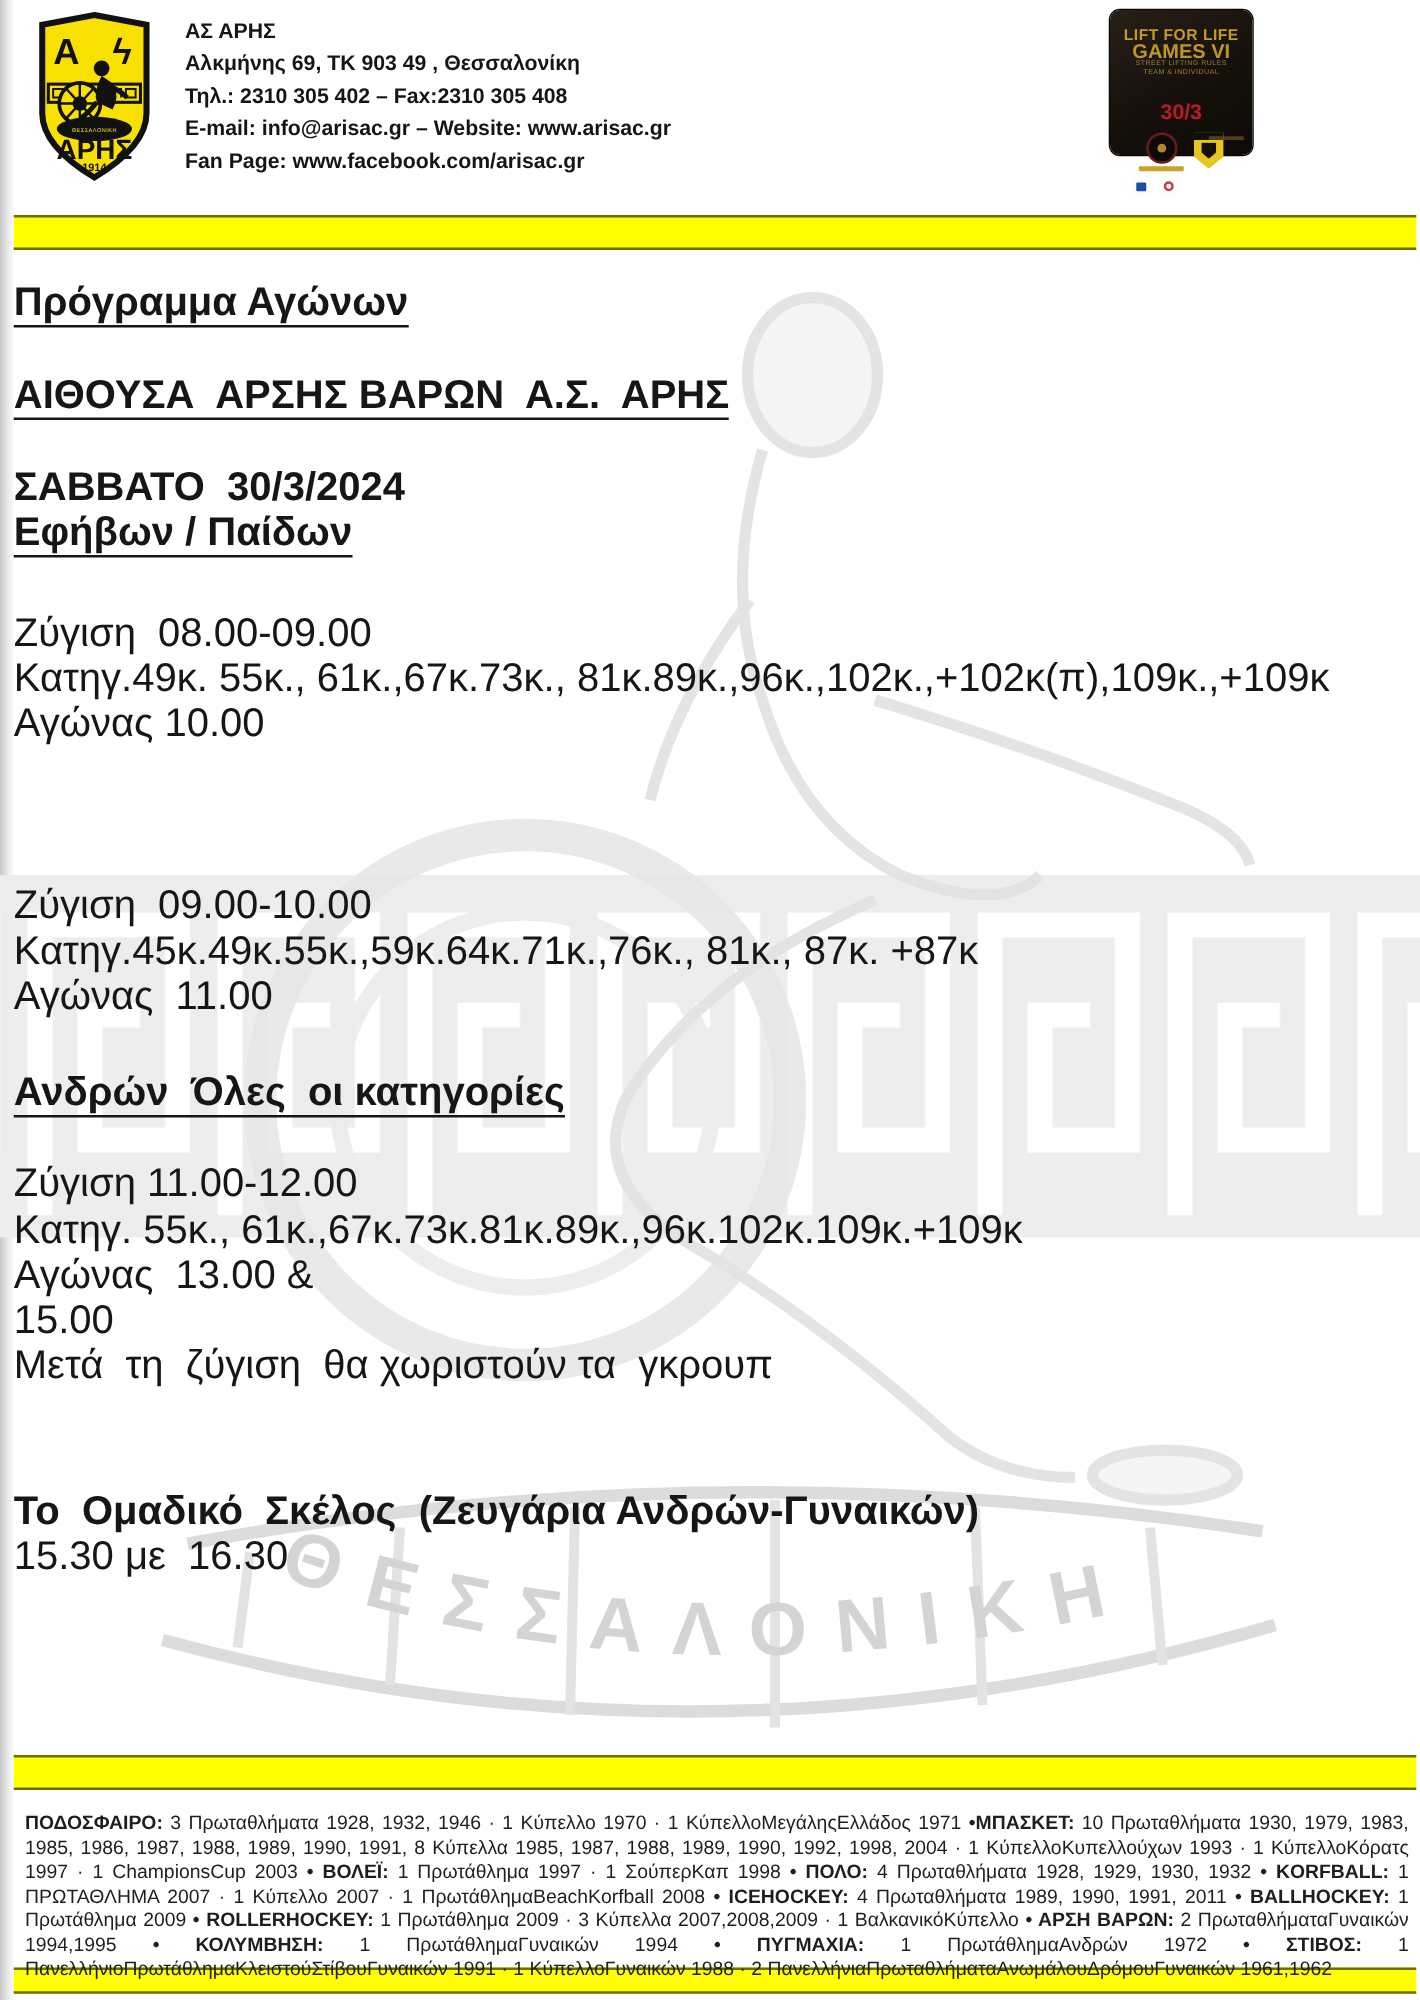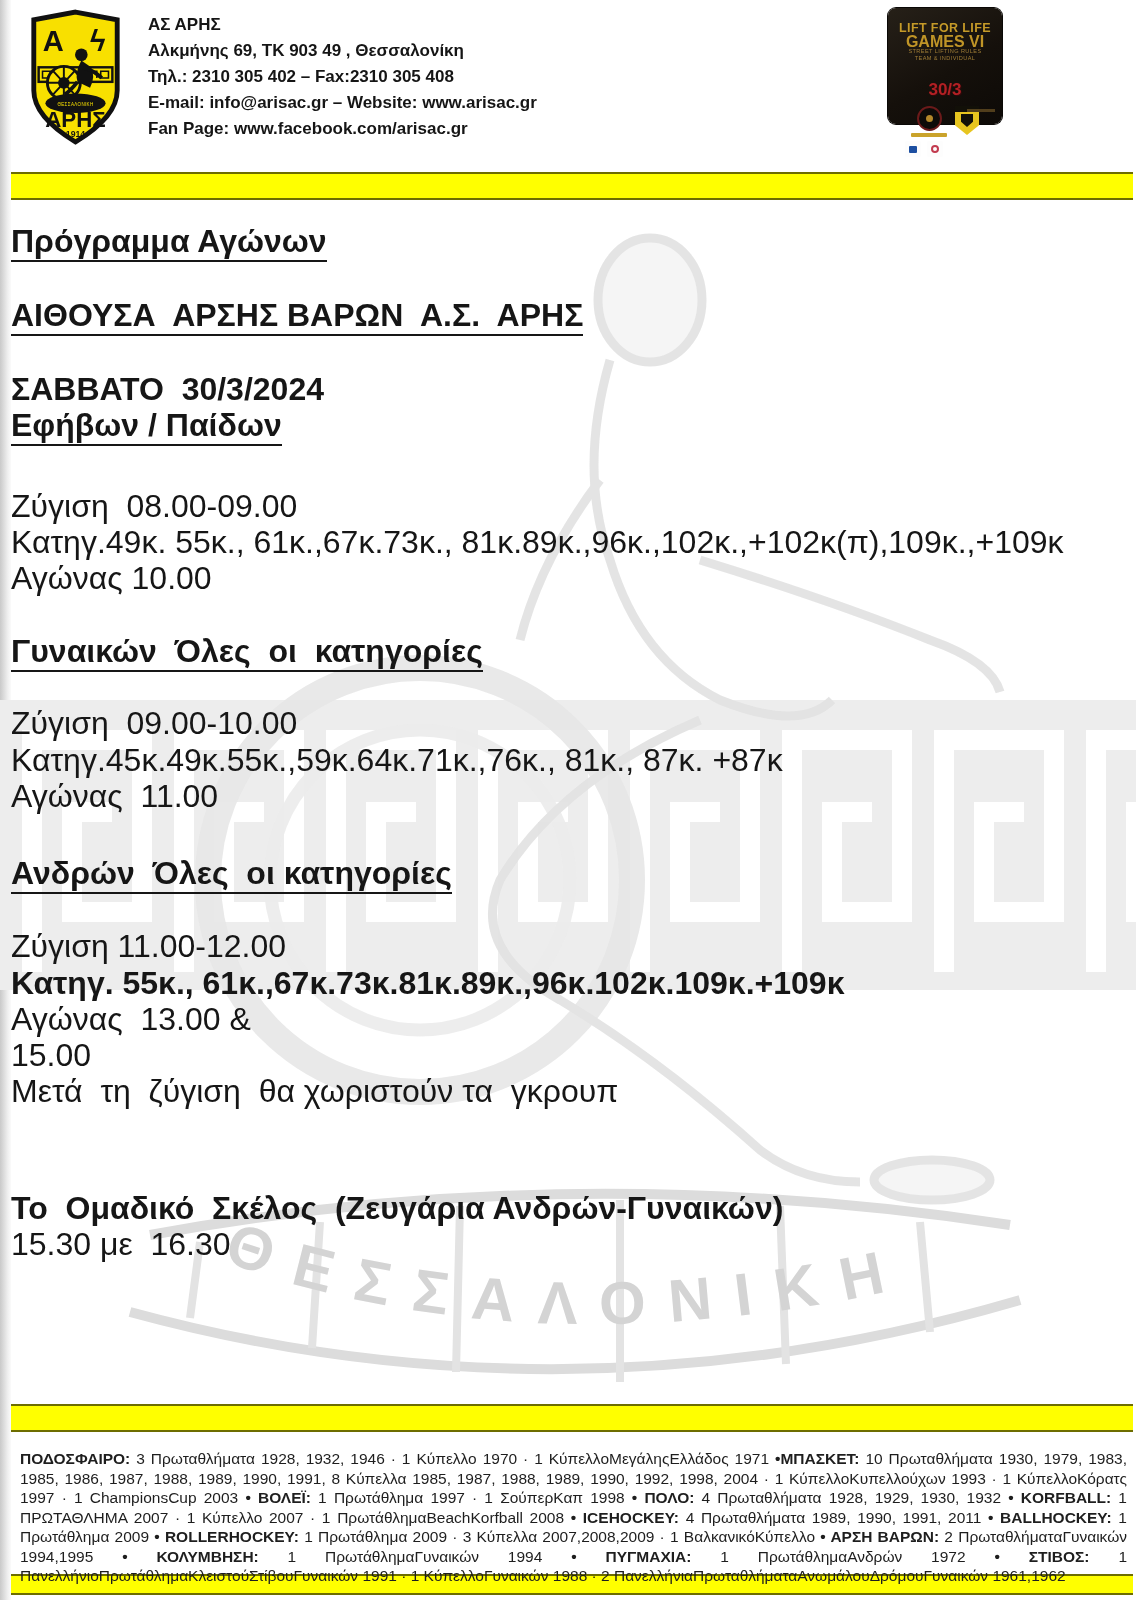--- a/index.html
+++ b/index.html
@@ -51,21 +51,21 @@
   .ybar.foot{top:1574px;height:17px;}
   
   .watermark{position:absolute;left:0;top:0;width:1136px;height:1600px;z-index:0;}
   
   .pline{position:absolute;left:11px;right:0;font-size:32px;white-space:pre;z-index:2;}
   .b{font-weight:bold;}
   .ul{border-bottom:2px solid #161616;padding-bottom:1px;}
   .l0{top:223px;}.l1{top:297px;}.l2{top:371px;}.l3{top:407px;}
   .l4{top:488px;}.l5{top:524px;}.l6{top:560px;}
   .l7{top:633px;}.l8{top:705px;}.l9{top:742px;}.l10{top:778px;}
-  .l11{top:855px;}.l12{top:928px;}.l13{top:965px;font-weight:bold;}.l14{top:1001px;}
+  .l11{top:855px;}.l12{top:928px;}.l13{top:965px;}.l14{top:1001px;}
   .l15{top:1037px;}.l16{top:1073px;}.l17{top:1190px;}.l18{top:1226px;}
   
   .footer-text{position:absolute;left:20px;right:9px;top:1449px;z-index:2;
                font-size:15.5px;line-height:19.5px;text-align:justify;color:#1e1e1e;}
   .footer-text b{font-weight:bold;}
 </style>
 </head>
 <body>
 
 <div id="page">
@@ -169,21 +169,20 @@
   <div class="ybar mid"></div>
   <div class="ybar foot"></div>
 
   <div class="pline l0"><span class="b ul">Πρόγραμμα Αγώνων</span></div>
   <div class="pline l1"><span class="b ul">ΑΙΘΟΥΣΑ  ΑΡΣΗΣ ΒΑΡΩΝ  Α.Σ.  ΑΡΗΣ</span></div>
   <div class="pline l2"><span class="b">ΣΑΒΒΑΤΟ  30/3/2024</span></div>
   <div class="pline l3"><span class="b ul">Εφήβων / Παίδων</span></div>
   <div class="pline l4"><span>Ζύγιση  08.00-09.00</span></div>
   <div class="pline l5"><span>Κατηγ.49κ. 55κ., 61κ.,67κ.73κ., 81κ.89κ.,96κ.,102κ.,+102κ(π),109κ.,+109κ</span></div>
   <div class="pline l6"><span>Αγώνας 10.00</span></div>
-  <div class="pline l7"><span class="b ul">Γυναικών  Όλες  οι  κατηγορίες</span></div>
   <div class="pline l8"><span>Ζύγιση  09.00-10.00</span></div>
   <div class="pline l9"><span>Κατηγ.45κ.49κ.55κ.,59κ.64κ.71κ.,76κ., 81κ., 87κ. +87κ</span></div>
   <div class="pline l10"><span>Αγώνας  11.00</span></div>
   <div class="pline l11"><span class="b ul">Ανδρών  Όλες  οι κατηγορίες</span></div>
   <div class="pline l12"><span>Ζύγιση 11.00-12.00</span></div>
   <div class="pline l13"><span>Κατηγ. 55κ., 61κ.,67κ.73κ.81κ.89κ.,96κ.102κ.109κ.+109κ</span></div>
   <div class="pline l14"><span>Αγώνας  13.00 &amp;</span></div>
   <div class="pline l15"><span>15.00</span></div>
   <div class="pline l16"><span>Μετά  τη  ζύγιση  θα χωριστούν τα  γκρουπ</span></div>
   <div class="pline l17"><span class="b">Το  Ομαδικό  Σκέλος  (Ζευγάρια Ανδρών-Γυναικών)</span></div>

